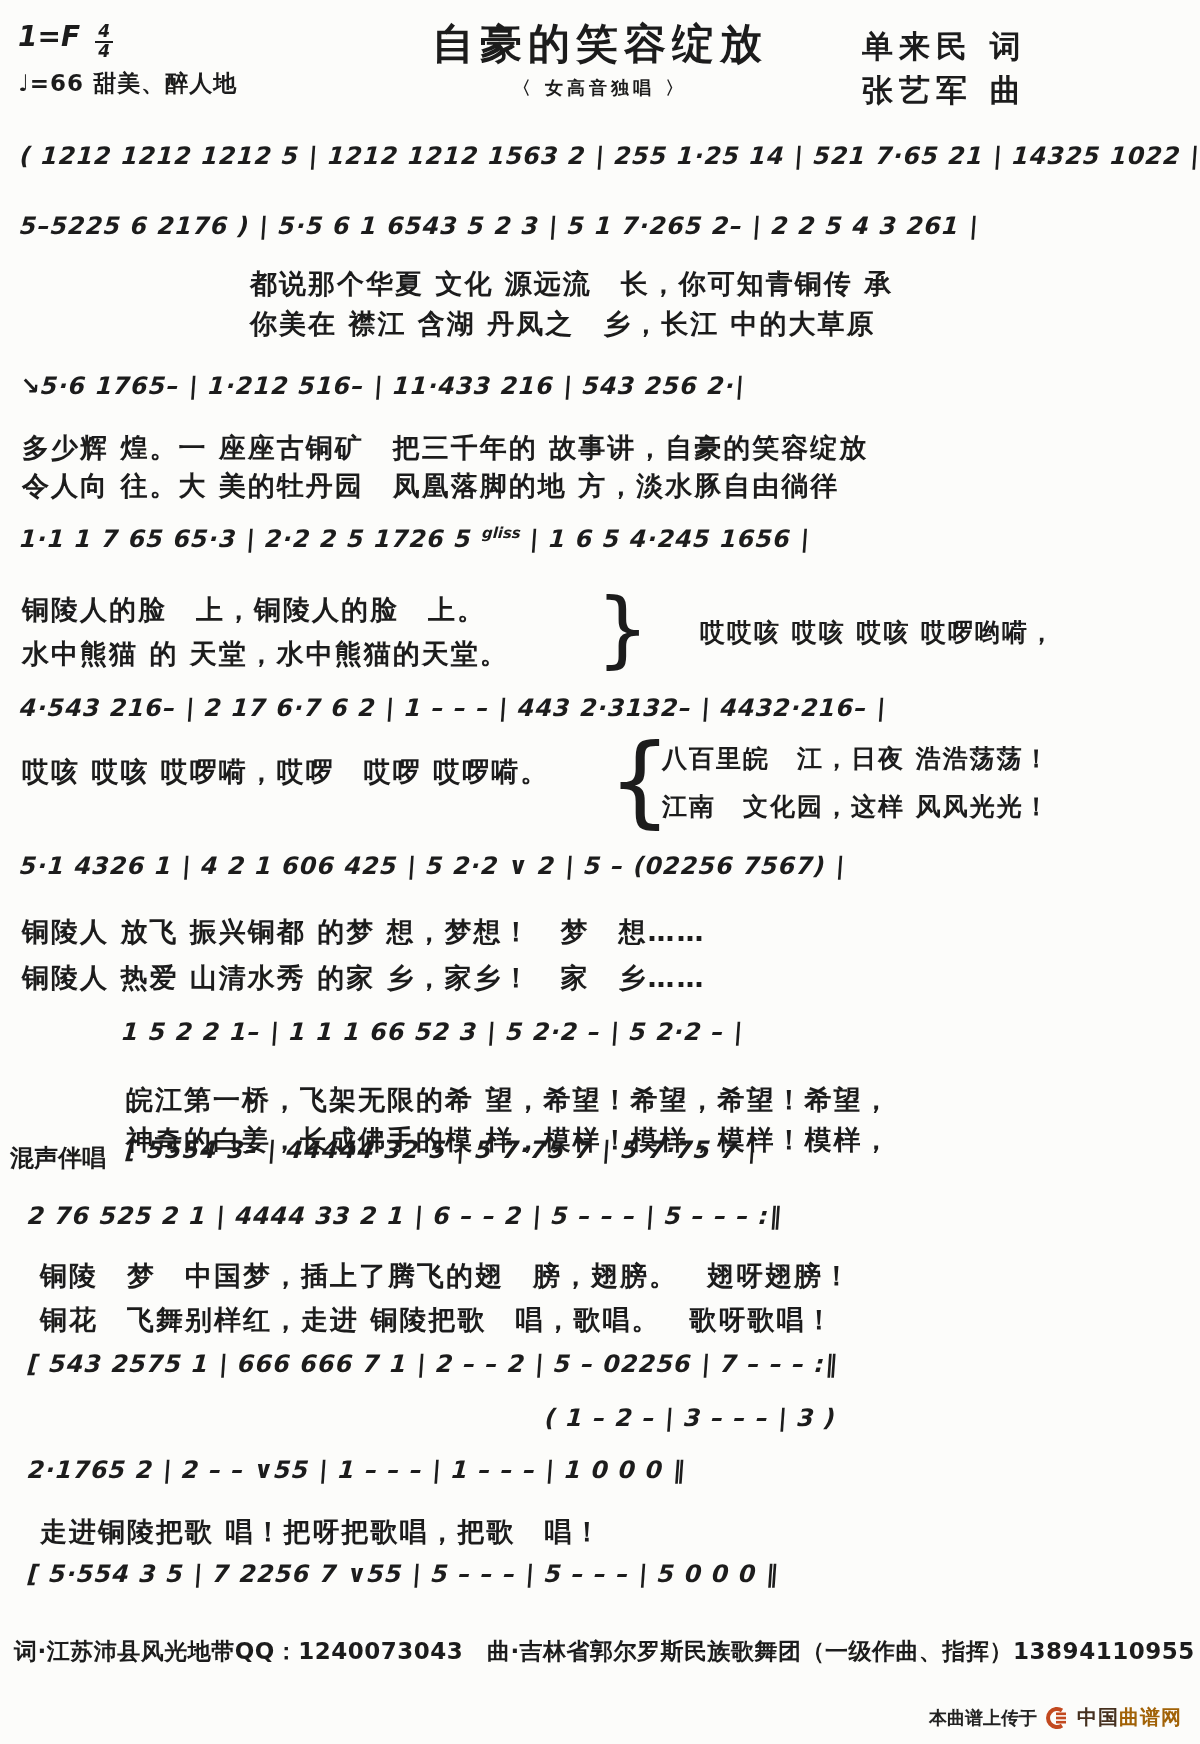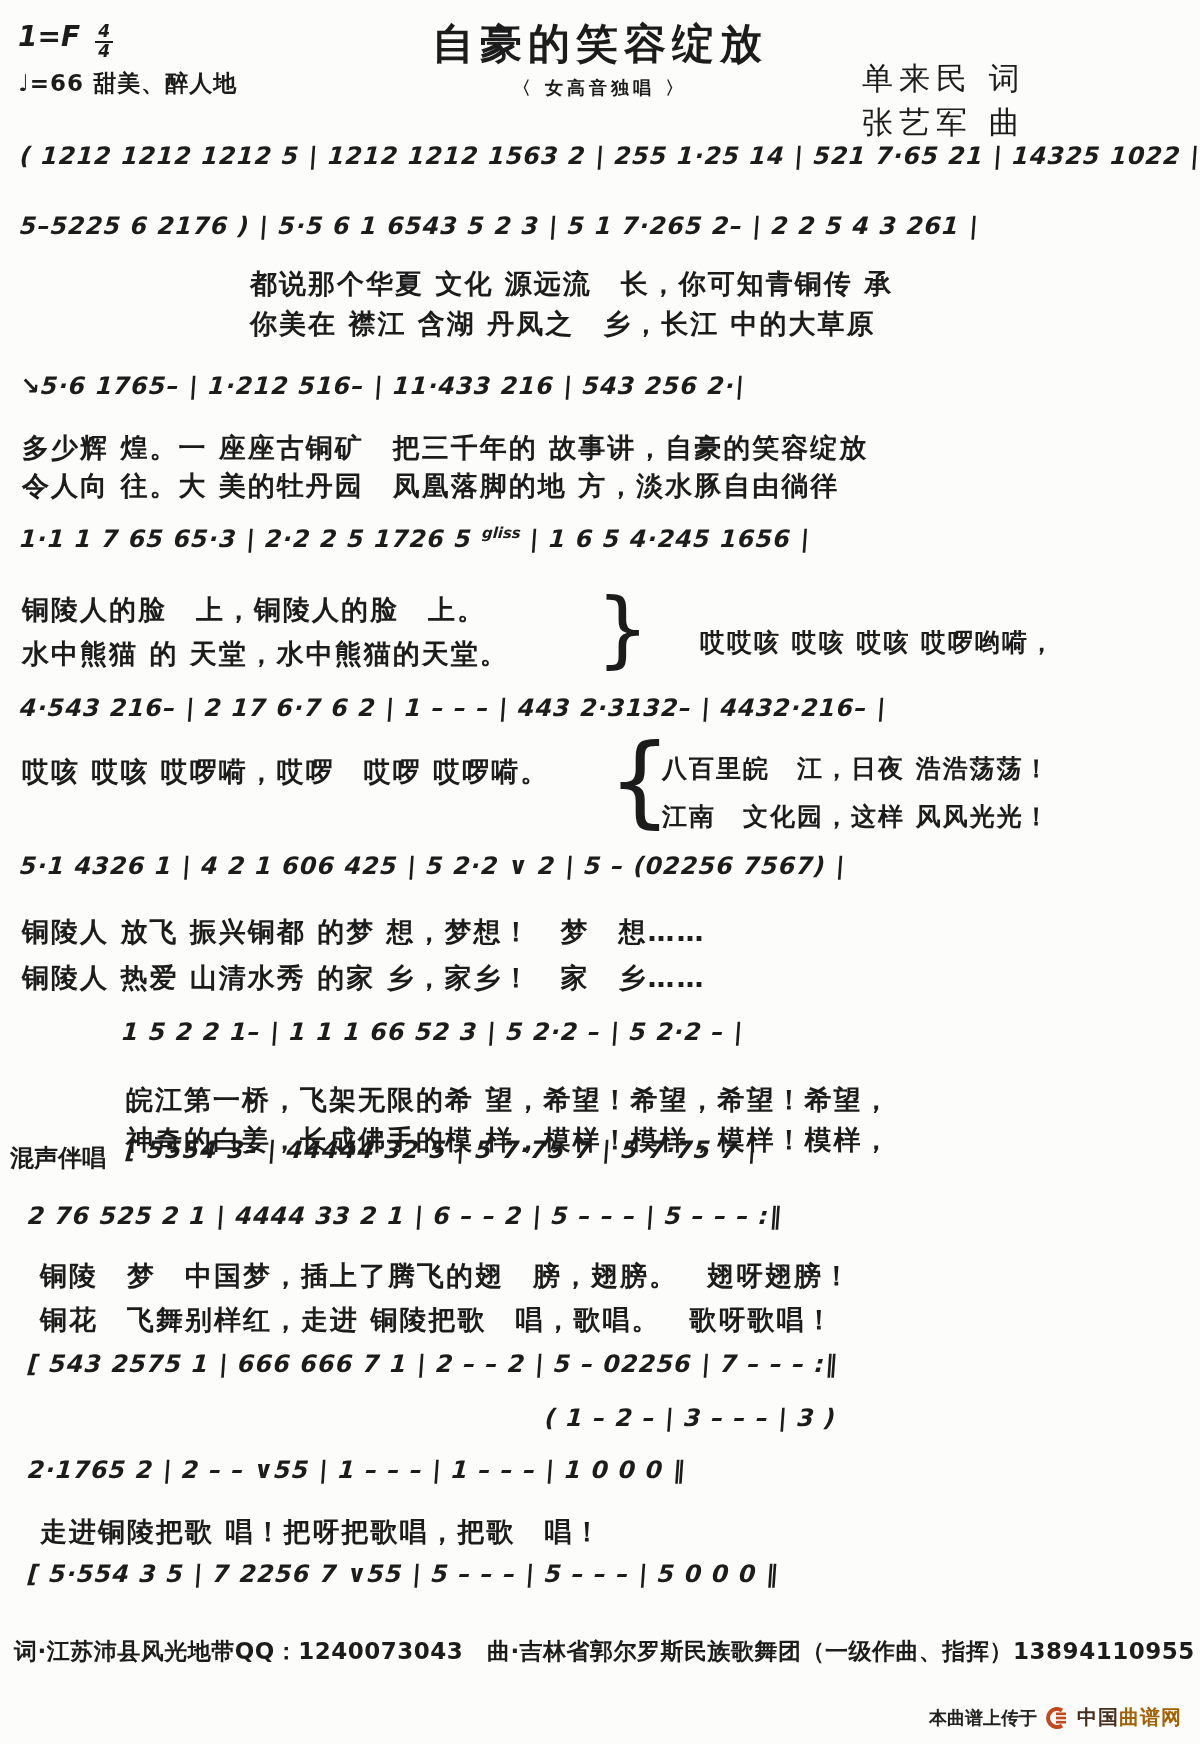--- a/index.html
+++ b/index.html
@@ -22,30 +22,30 @@
     font-weight: 700;
     font-size: 24px;
     letter-spacing: 1px;
     transform: skewX(-4deg);
   }
   .lyric {
     font-weight: 700;
     font-size: 27px;
     letter-spacing: 2px;
   }
-  .lyric.small { font-size: 25px; margin-top: 10px; }
+  .lyric.small { font-size: 25px; }
   .keysig { font-style: italic; font-weight: 700; font-size: 28px; }
   .meter { display:inline-flex; flex-direction:column; vertical-align:middle;
            font-size:17px; line-height:1.05; font-style:italic; font-weight:700;
            text-align:center; margin-left:10px; }
   .meter .top { border-bottom: 2px solid #1c1c1c; padding: 0 3px; }
   .tempo { font-weight:700; font-size:23px; letter-spacing:1px; }
   .title { font-weight:700; font-size:42px; letter-spacing:6px; }
   .subtitle { font-weight:700; font-size:18px; letter-spacing:4px; }
-  .credit { font-weight:400; font-size:31px; letter-spacing:6px;margin-top:32px; }
+  .credit { font-weight:700; font-size:31px; letter-spacing:6px; }
   .brace { font-weight:400; color:#1c1c1c; }
   .chorus-label { font-weight:700; font-size:24px; }
   .footer-hand { font-weight:700; font-size:23px; letter-spacing:0.5px; }
   .print-footer {
     display:flex; align-items:center; gap:8px;
     font-size:18px; font-weight:700; color:#222;
   }
   .site-name { font-size:20px; font-weight:700; letter-spacing:1px; }
   .site-dark { color:#45301f; }
   .site-red  { color:#a16207; }

